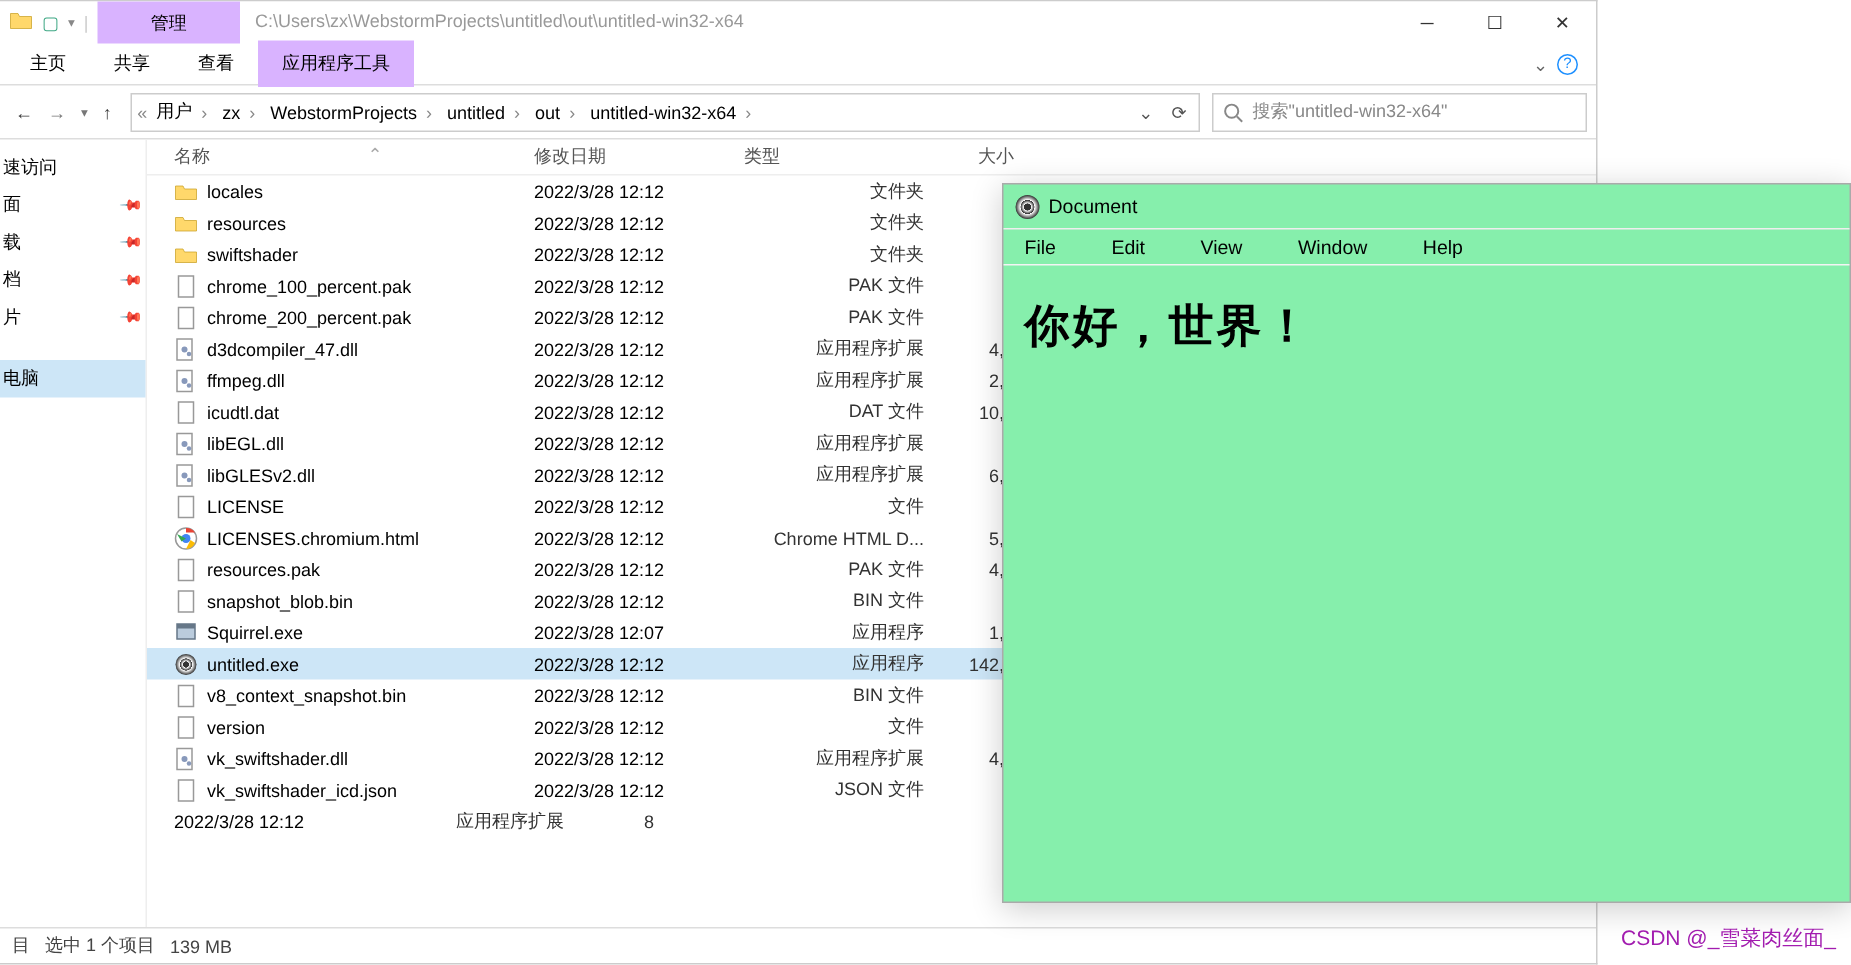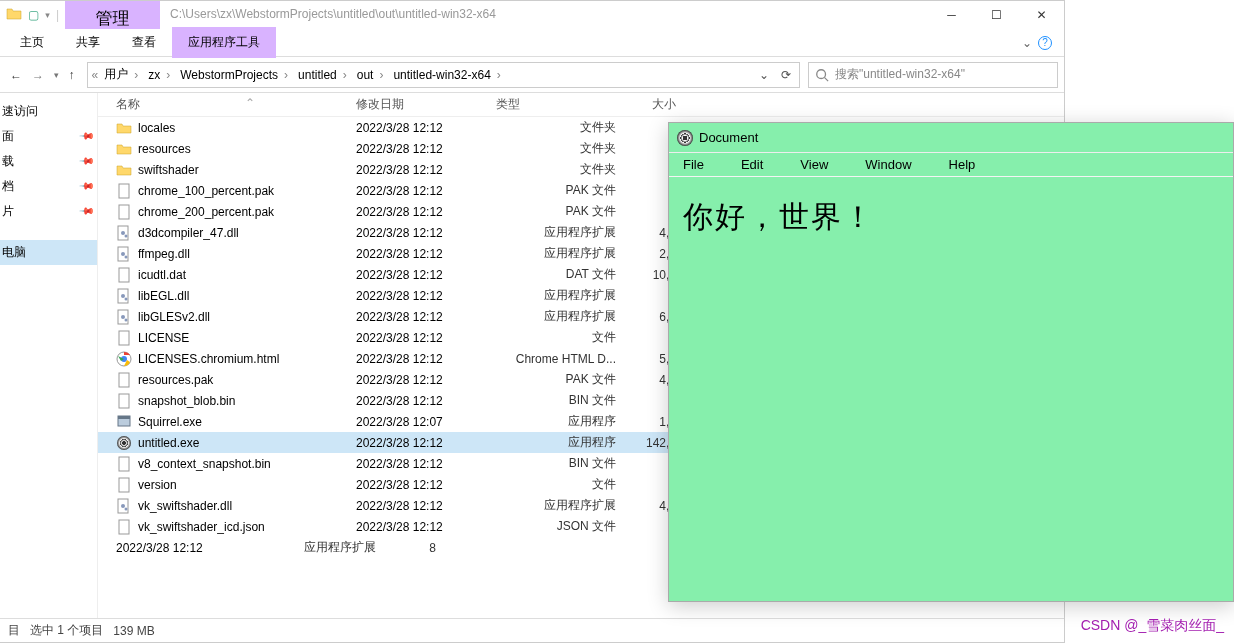--- a/index.html
+++ b/index.html
@@ -3,21 +3,21 @@
 <meta charset="utf-8">
 <style>
 * { box-sizing: border-box; margin: 0; padding: 0; font-family: "Microsoft YaHei", "Segoe UI", sans-serif; font-size: 12px; }
 body { background: #fff; width: 1234px; height: 643px; position: relative; overflow: hidden; }
 
 
 .explorer { position: absolute; left: 0; top: 0; width: 1065px; height: 643px; background: #fff; border: 1px solid #ccc; border-left: none; }
 .titlebar { height: 28px; display: flex; align-items: stretch; background: #fff; }
 .titlebar-left { display: flex; align-items: center; gap: 6px; padding: 0 6px; }
 .titlebar-left svg { width: 16px; height: 16px; }
-.ribbon-tab-highlight { background: #d9b3ff; width: 95px; text-align: center; padding: 6px 0; font-size: 17px; }
+.ribbon-tab-highlight { background: #d9b3ff; width: 95px; text-align: center; padding: 6px 0; font-size: 12px; }
 .titlebar-path { flex: 1; color: #999; padding: 6px 10px; font-size: 12px; white-space: nowrap; overflow: hidden; }
 .win-controls { display: flex; }
 .win-btn { width: 45px; display: flex; align-items: center; justify-content: center; color: #333; }
 
 .ribbon { height: 28px; display: flex; align-items: center; border-bottom: 1px solid #ddd; padding: 0 4px; }
 .ribbon-tab { padding: 7px 16px; font-size: 12px; }
 .ribbon-tab.active { background: #d9b3ff; }
 .ribbon-expand { margin-left: auto; display: flex; align-items: center; gap: 6px; padding-right: 8px; color: #666;}
 
 .navbar { height: 36px; display: flex; align-items: center; border-bottom: 1px solid #ddd; padding: 4px 6px; gap: 8px; }
@@ -55,21 +55,21 @@
 .file-generic { fill: #fff; stroke: #999; }
 
 .statusbar { height: 24px; border-top: 1px solid #ddd; display: flex; align-items: center; padding: 0 8px; font-size: 12px; color: #444; gap: 10px;}
 
 
 .appwin { position: absolute; left: 668px; top: 122px; width: 566px; height: 480px; background: #86efac; border: 1px solid #aaa; box-shadow: 0 4px 20px rgba(0,0,0,0.2); }
 .app-titlebar { height: 30px; display: flex; align-items: center; padding: 0 8px; gap: 6px; border-bottom: 1px solid #eee;}
 .app-menubar { height: 24px; display: flex; align-items: center; gap: 17px; padding: 0 4px; border-bottom: 1px solid #f4f4f4;}
 .app-menu-item { padding: 2px 10px; font-size: 13px; }
 .app-main { padding: 20px 14px; }
-.app-main h1 { font-size: 30px; font-weight: 400; letter-spacing: 2px; }
+.app-main h1 { font-size: 30px; font-weight: 700; letter-spacing: 2px; }
 
 .watermark { position: absolute; right: 10px; bottom: 8px; color: #a21caf; font-size: 14px; }
 .app-spiral { width:16px; height:16px; border-radius:50%; background: radial-gradient(circle at 50% 50%, #333 20%, #fff 22%, #333 40%, #fff 42%, #333 70%);}
 </style>
 </head>
 <body>
 
 <div class="explorer">
   <div class="titlebar">
     <div class="titlebar-left">

